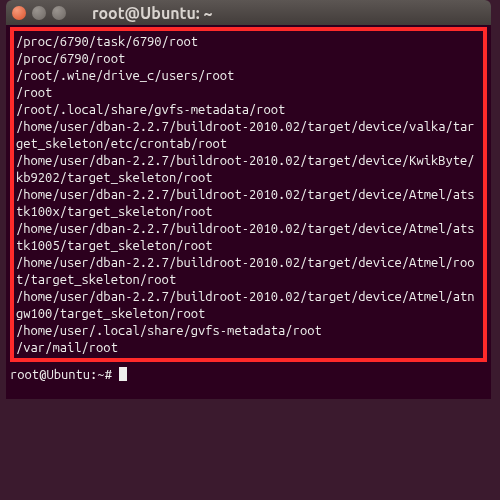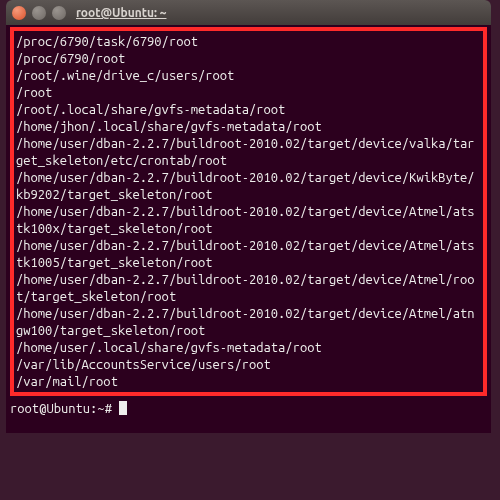--- a/index.html
+++ b/index.html
@@ -29,24 +29,23 @@
     width: 14px; height: 14px;
     border-radius: 50%;
     display: inline-block;
   }
   .win-close { background: radial-gradient(circle at 35% 30%, #f79a7a, #d9522c); }
   .win-min   { background: radial-gradient(circle at 35% 30%, #9a948f, #6e6864); }
   .win-max   { background: radial-gradient(circle at 35% 30%, #9a948f, #6e6864); }
   .title-text {
     color: #d9d4cf;
     font-family: Ubuntu, sans-serif;
-    font-size: 12px;
-    margin-left: 4px;
+    font-size: 16px;
+    margin-left: 20px;
     font-weight: bold;
-    text-decoration: underline;
   }
   .term-body {
     background: #2c001e;
     padding: 2px 4px 16px 4px;
     color: #eeeeec;
     font-size: 13px;
     line-height: 17px;
   }
   .out-line {
     white-space: pre-wrap;
@@ -76,26 +75,24 @@
     <span class="title-text">root@Ubuntu: ~</span>
   </div>
 
   <div class="term-body">
     <div class="hl-box">
       <div class="out-line">/proc/6790/task/6790/root</div>
       <div class="out-line">/proc/6790/root</div>
       <div class="out-line">/root/.wine/drive_c/users/root</div>
       <div class="out-line">/root</div>
       <div class="out-line">/root/.local/share/gvfs-metadata/root</div>
-      <div class="out-line">/home/jhon/.local/share/gvfs-metadata/root</div>
       <div class="out-line">/home/user/dban-2.2.7/buildroot-2010.02/target/device/valka/target_skeleton/etc/crontab/root</div>
       <div class="out-line">/home/user/dban-2.2.7/buildroot-2010.02/target/device/KwikByte/kb9202/target_skeleton/root</div>
       <div class="out-line">/home/user/dban-2.2.7/buildroot-2010.02/target/device/Atmel/atstk100x/target_skeleton/root</div>
       <div class="out-line">/home/user/dban-2.2.7/buildroot-2010.02/target/device/Atmel/atstk1005/target_skeleton/root</div>
       <div class="out-line">/home/user/dban-2.2.7/buildroot-2010.02/target/device/Atmel/root/target_skeleton/root</div>
       <div class="out-line">/home/user/dban-2.2.7/buildroot-2010.02/target/device/Atmel/atngw100/target_skeleton/root</div>
       <div class="out-line">/home/user/.local/share/gvfs-metadata/root</div>
-      <div class="out-line">/var/lib/AccountsService/users/root</div>
       <div class="out-line">/var/mail/root</div>
     </div>
     <div class="prompt-line"><span>root@Ubuntu:~# </span><span class="cursor"></span></div>
   </div>
 </div>
 
 </body></html>

